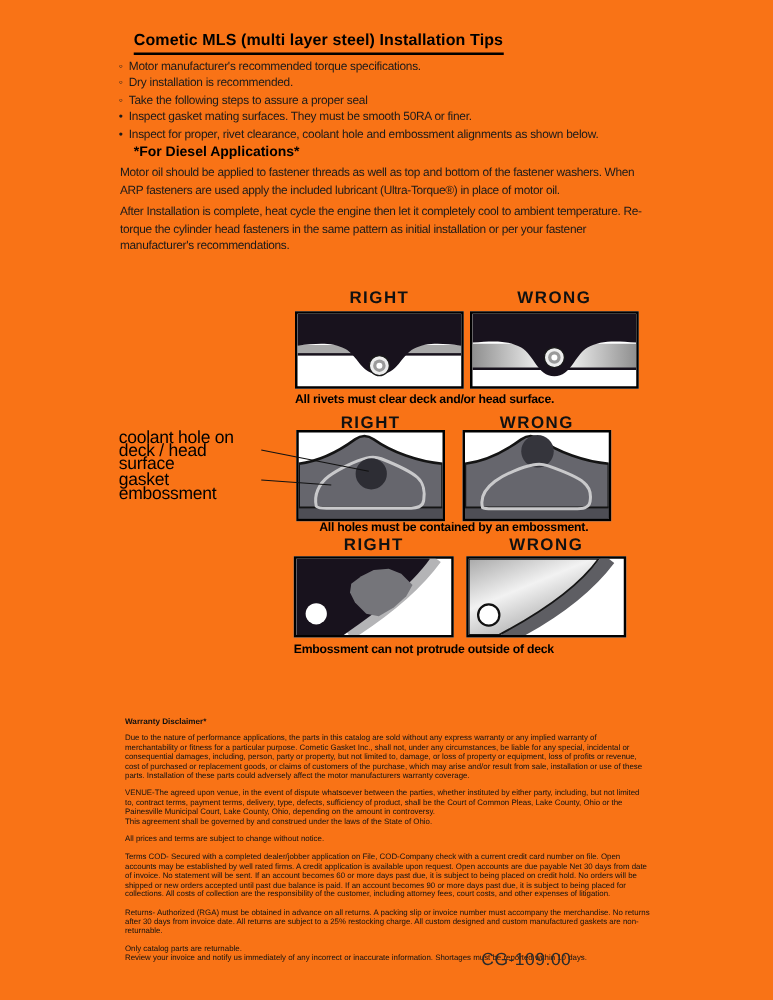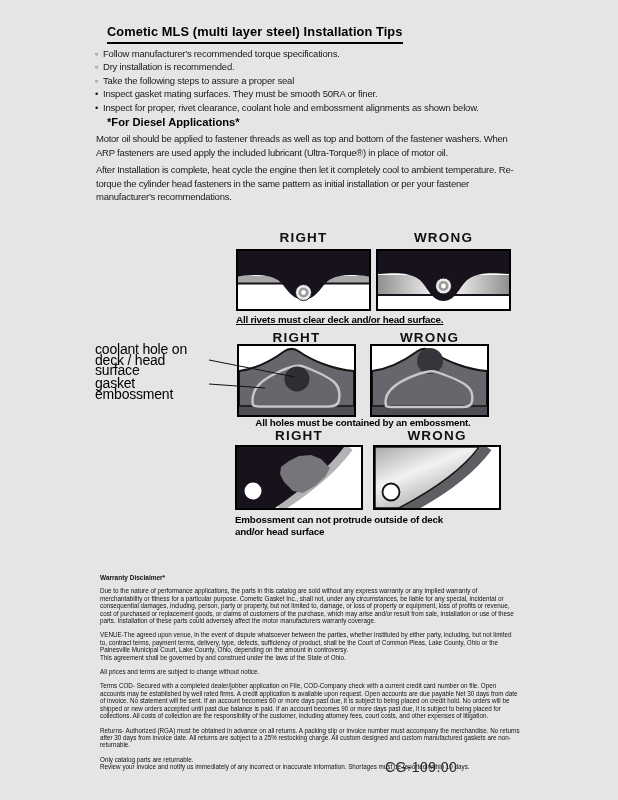--- a/index.html
+++ b/index.html
@@ -1,16 +1,16 @@
 <!DOCTYPE html>
 <html><head>
 <meta charset="utf-8">
 <style>
   html,body{margin:0;padding:0;background:#fff;}
-  .page{position:relative;width:618px;height:800px;background:#e5e5e5;overflow:hidden;
+  .page{position:relative;width:618px;height:800px;background:#f97316;overflow:hidden;
         font-family:"Liberation Sans","DejaVu Sans",sans-serif;color:#1a1a1a;}
   .title{position:absolute;left:107px;top:24px;margin:0;font-size:12.8px;font-weight:bold;
          color:#000;border-bottom:2px solid #000;padding-bottom:3px;letter-spacing:.1px;}
   .tips{position:absolute;left:95px;top:47px;margin:0;padding:0;list-style:none;width:440px;
         font-size:9.5px;letter-spacing:-.2px;}
   .tips li{height:13.4px;line-height:13.4px;white-space:nowrap;}
   .tips li.sub{}
   .mk{display:inline-block;width:8px;}
   .h2{position:absolute;left:107px;top:116px;margin:0;font-size:11.2px;font-weight:bold;color:#000;}
   .para{position:absolute;left:96px;width:428px;margin:0;font-size:9.5px;line-height:13.5px;
@@ -34,21 +34,21 @@
   .footer-code{position:absolute;left:385px;top:759px;font-size:14px;letter-spacing:.4px;color:#2b2b2b;}
 </style>
 </head>
 <body>
 
 <div class="page">
 
   <h1 class="title">Cometic MLS (multi layer steel) Installation Tips</h1>
 
   <ul class="tips">
-    <li><span class="mk">◦</span><span>Follow manufacturer's recommended torque specifications.</span></li>
+    <li><span class="mk">◦</span><span>Motor manufacturer's recommended torque specifications.</span></li>
     <li><span class="mk">◦</span><span>Dry installation is recommended.</span></li>
     <li><span class="mk">◦</span><span>Take the following steps to assure a proper seal</span></li>
     <li class="sub"><span class="mk">•</span><span>Inspect gasket mating surfaces.  They must be smooth 50RA or finer.</span></li>
     <li class="sub"><span class="mk">•</span><span>Inspect for proper, rivet clearance, coolant hole and embossment alignments as shown below.</span></li>
   </ul>
 
   <h2 class="h2">*For Diesel Applications*</h2>
   <p class="para p1">Motor oil should be applied to fastener threads as well as top and bottom of the fastener washers. When ARP fasteners are used apply the included lubricant (Ultra-Torque®) in place of motor oil.</p>
   <p class="para p2">After Installation is complete, heat cycle the engine then let it completely cool to ambient temperature. Re-torque the cylinder head fasteners in the same pattern as initial installation or per your fastener manufacturer's recommendations.</p>
 
@@ -75,21 +75,21 @@
         </linearGradient>
       </defs>
       <rect x="0" y="24" width="131" height="20" fill="url(#gw1)"></rect>
       <rect x="0" y="43" width="131" height="2" fill="#18121d"></rect>
       <path d="M0,0 H131 V23 C112,21.5 102,21.5 92,27 C82,32.5 79,50 65.5,50 C52,50 49,32.5 39,27 C29,21.5 19,21.5 0,23 Z" fill="#18121d"></path>
       <circle cx="65.5" cy="35" r="8" fill="#ededed" stroke="#1a1a1a" stroke-width="1"></circle>
       <circle cx="65.5" cy="35" r="5" fill="#9a9a9a"></circle>
       <circle cx="65.5" cy="35" r="2.4" fill="#ffffff"></circle>
     </svg>
 
-    <div class="cap" style="left:141px;top:84px;text-decoration:underline;">All rivets must clear deck and/or head surface.</div>
+    <div class="cap" style="left:141px;top:84px;">All rivets must clear deck and/or head surface.</div>
   </div>
 
   <div class="diagrow r2">
     <div class="rw-label" style="left:142px;width:119px;">RIGHT</div>
     <div class="rw-label" style="left:275px;width:119px;">WRONG</div>
 
     <div class="callout" style="top:14px;">
       <div>coolant hole on</div>
       <div>deck / head surface</div>
     </div>
@@ -138,21 +138,20 @@
           <stop offset="1" stop-color="#9c9c9c"></stop>
         </linearGradient>
       </defs>
       <path d="M112,0 C94,24 66,45 28,64" fill="none" stroke-width="11" stroke="#5e5e63"></path>
       <path d="M0,0 L104,0 C88,22 60,42 24,61 L0,61 Z" fill="url(#gl3)" stroke="#161616" stroke-width="1.5"></path>
       <circle cx="16" cy="45" r="8.5" fill="#ffffff" stroke="#111" stroke-width="1.8"></circle>
     </svg>
 
     <div class="cap" style="left:140px;top:86px;">
       <div>Embossment can not protrude outside of deck</div>
-      <div>and/or head surface</div>
     </div>
   </div>
 
   <div class="disclaimer">
     <p class="dh">Warranty Disclaimer*</p>
     <p>Due to the nature of performance applications, the parts in this catalog are sold without any express warranty or any implied warranty of merchantability or fitness for a particular purpose.  Cometic Gasket Inc., shall not, under any circumstances, be liable for any special, incidental or consequential damages, including, person, party or property, but not limited to, damage, or loss of property or equipment, loss of profits or revenue, cost of purchased or replacement goods, or claims of customers of the purchase, which may arise and/or result from sale, installation or use of these parts.  Installation of these parts could adversely affect the motor manufacturers warranty coverage.</p>
     <p class="tight">VENUE-The agreed upon venue, in the event of dispute whatsoever between the parties, whether instituted by either party, including, but not limited to, contract terms, payment terms, delivery, type, defects, sufficiency of product, shall be the Court of Common Pleas, Lake County, Ohio or the Painesville Municipal Court, Lake County, Ohio, depending on the amount in controversy.</p>
     <p>This agreement shall be governed by and construed under the laws of the State of Ohio.</p>
     <p>All prices and terms are subject to change without notice.</p>
     <p>Terms COD- Secured with a completed dealer/jobber application on File, COD-Company check with a current credit card number on file.  Open accounts may be established by well rated firms.  A credit application is available upon request.  Open accounts are due payable Net 30 days from date of invoice.  No statement will be sent.  If an account becomes 60 or more days past due, it is subject to being placed on credit hold.  No orders will be shipped or new orders accepted until past due balance is paid.  If an account becomes 90 or more days past due, it is subject to being placed for collections.  All costs of collection are the responsibility of the customer, including attorney fees, court costs, and other expenses of litigation.</p>

